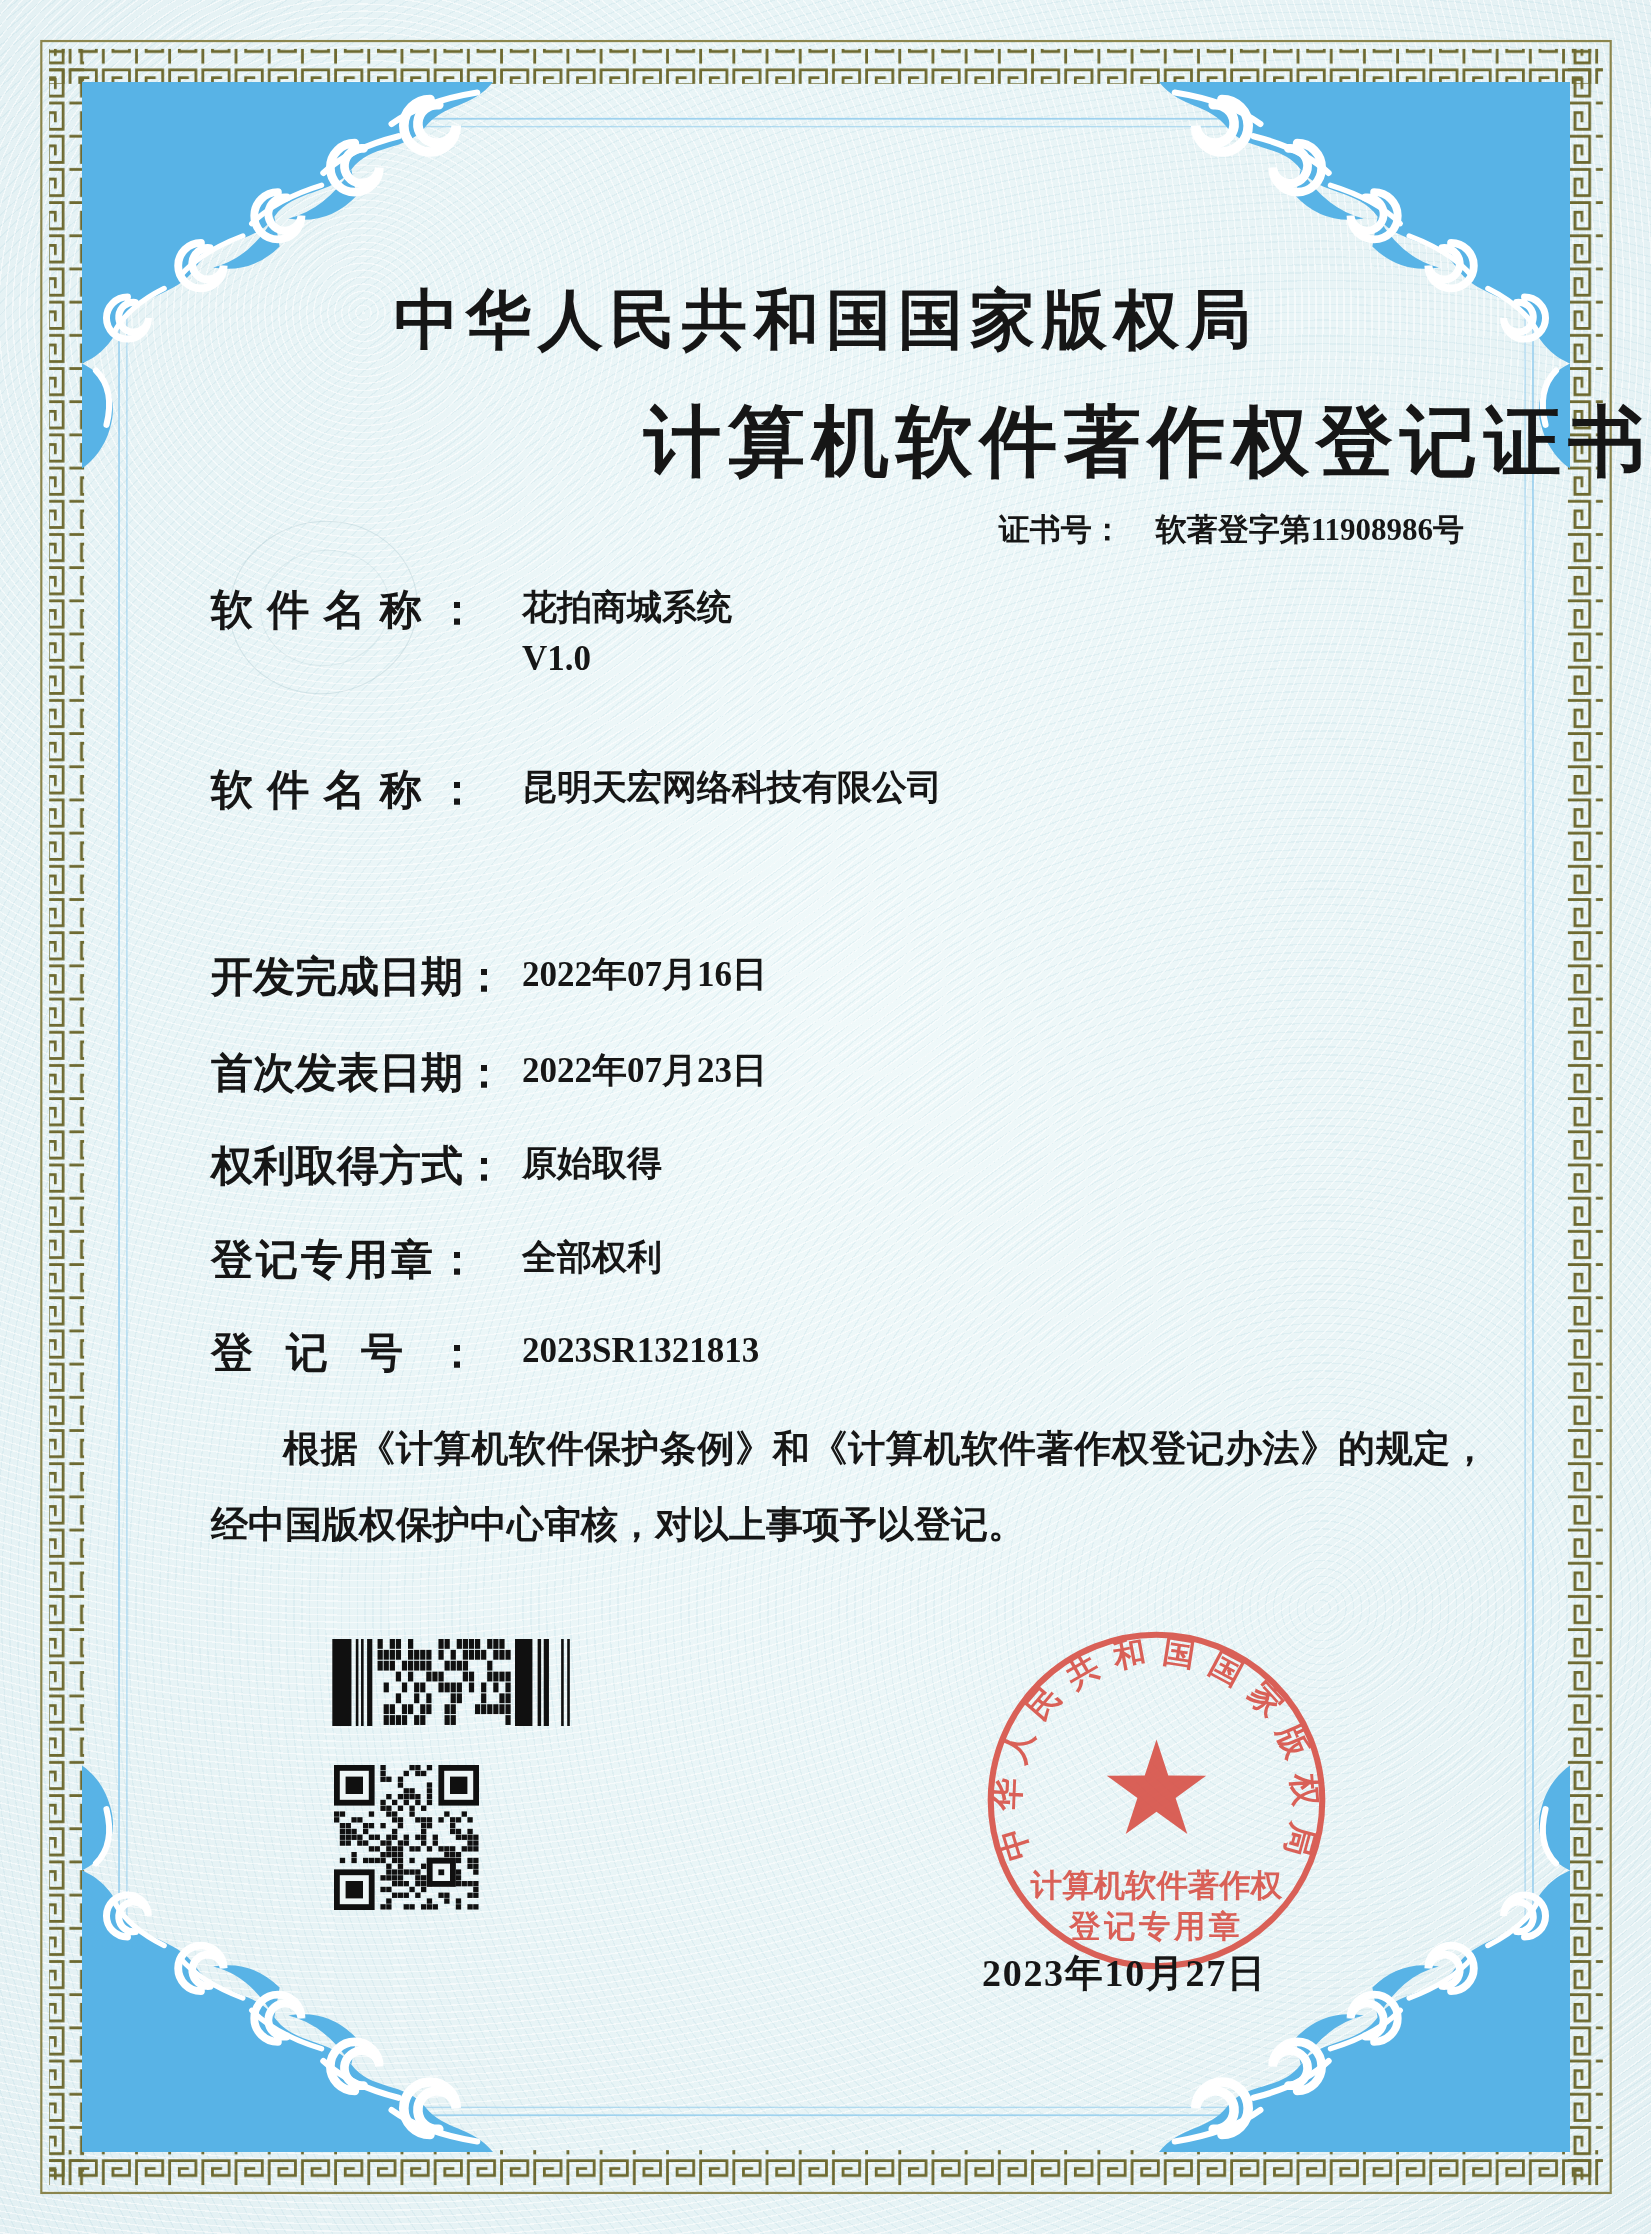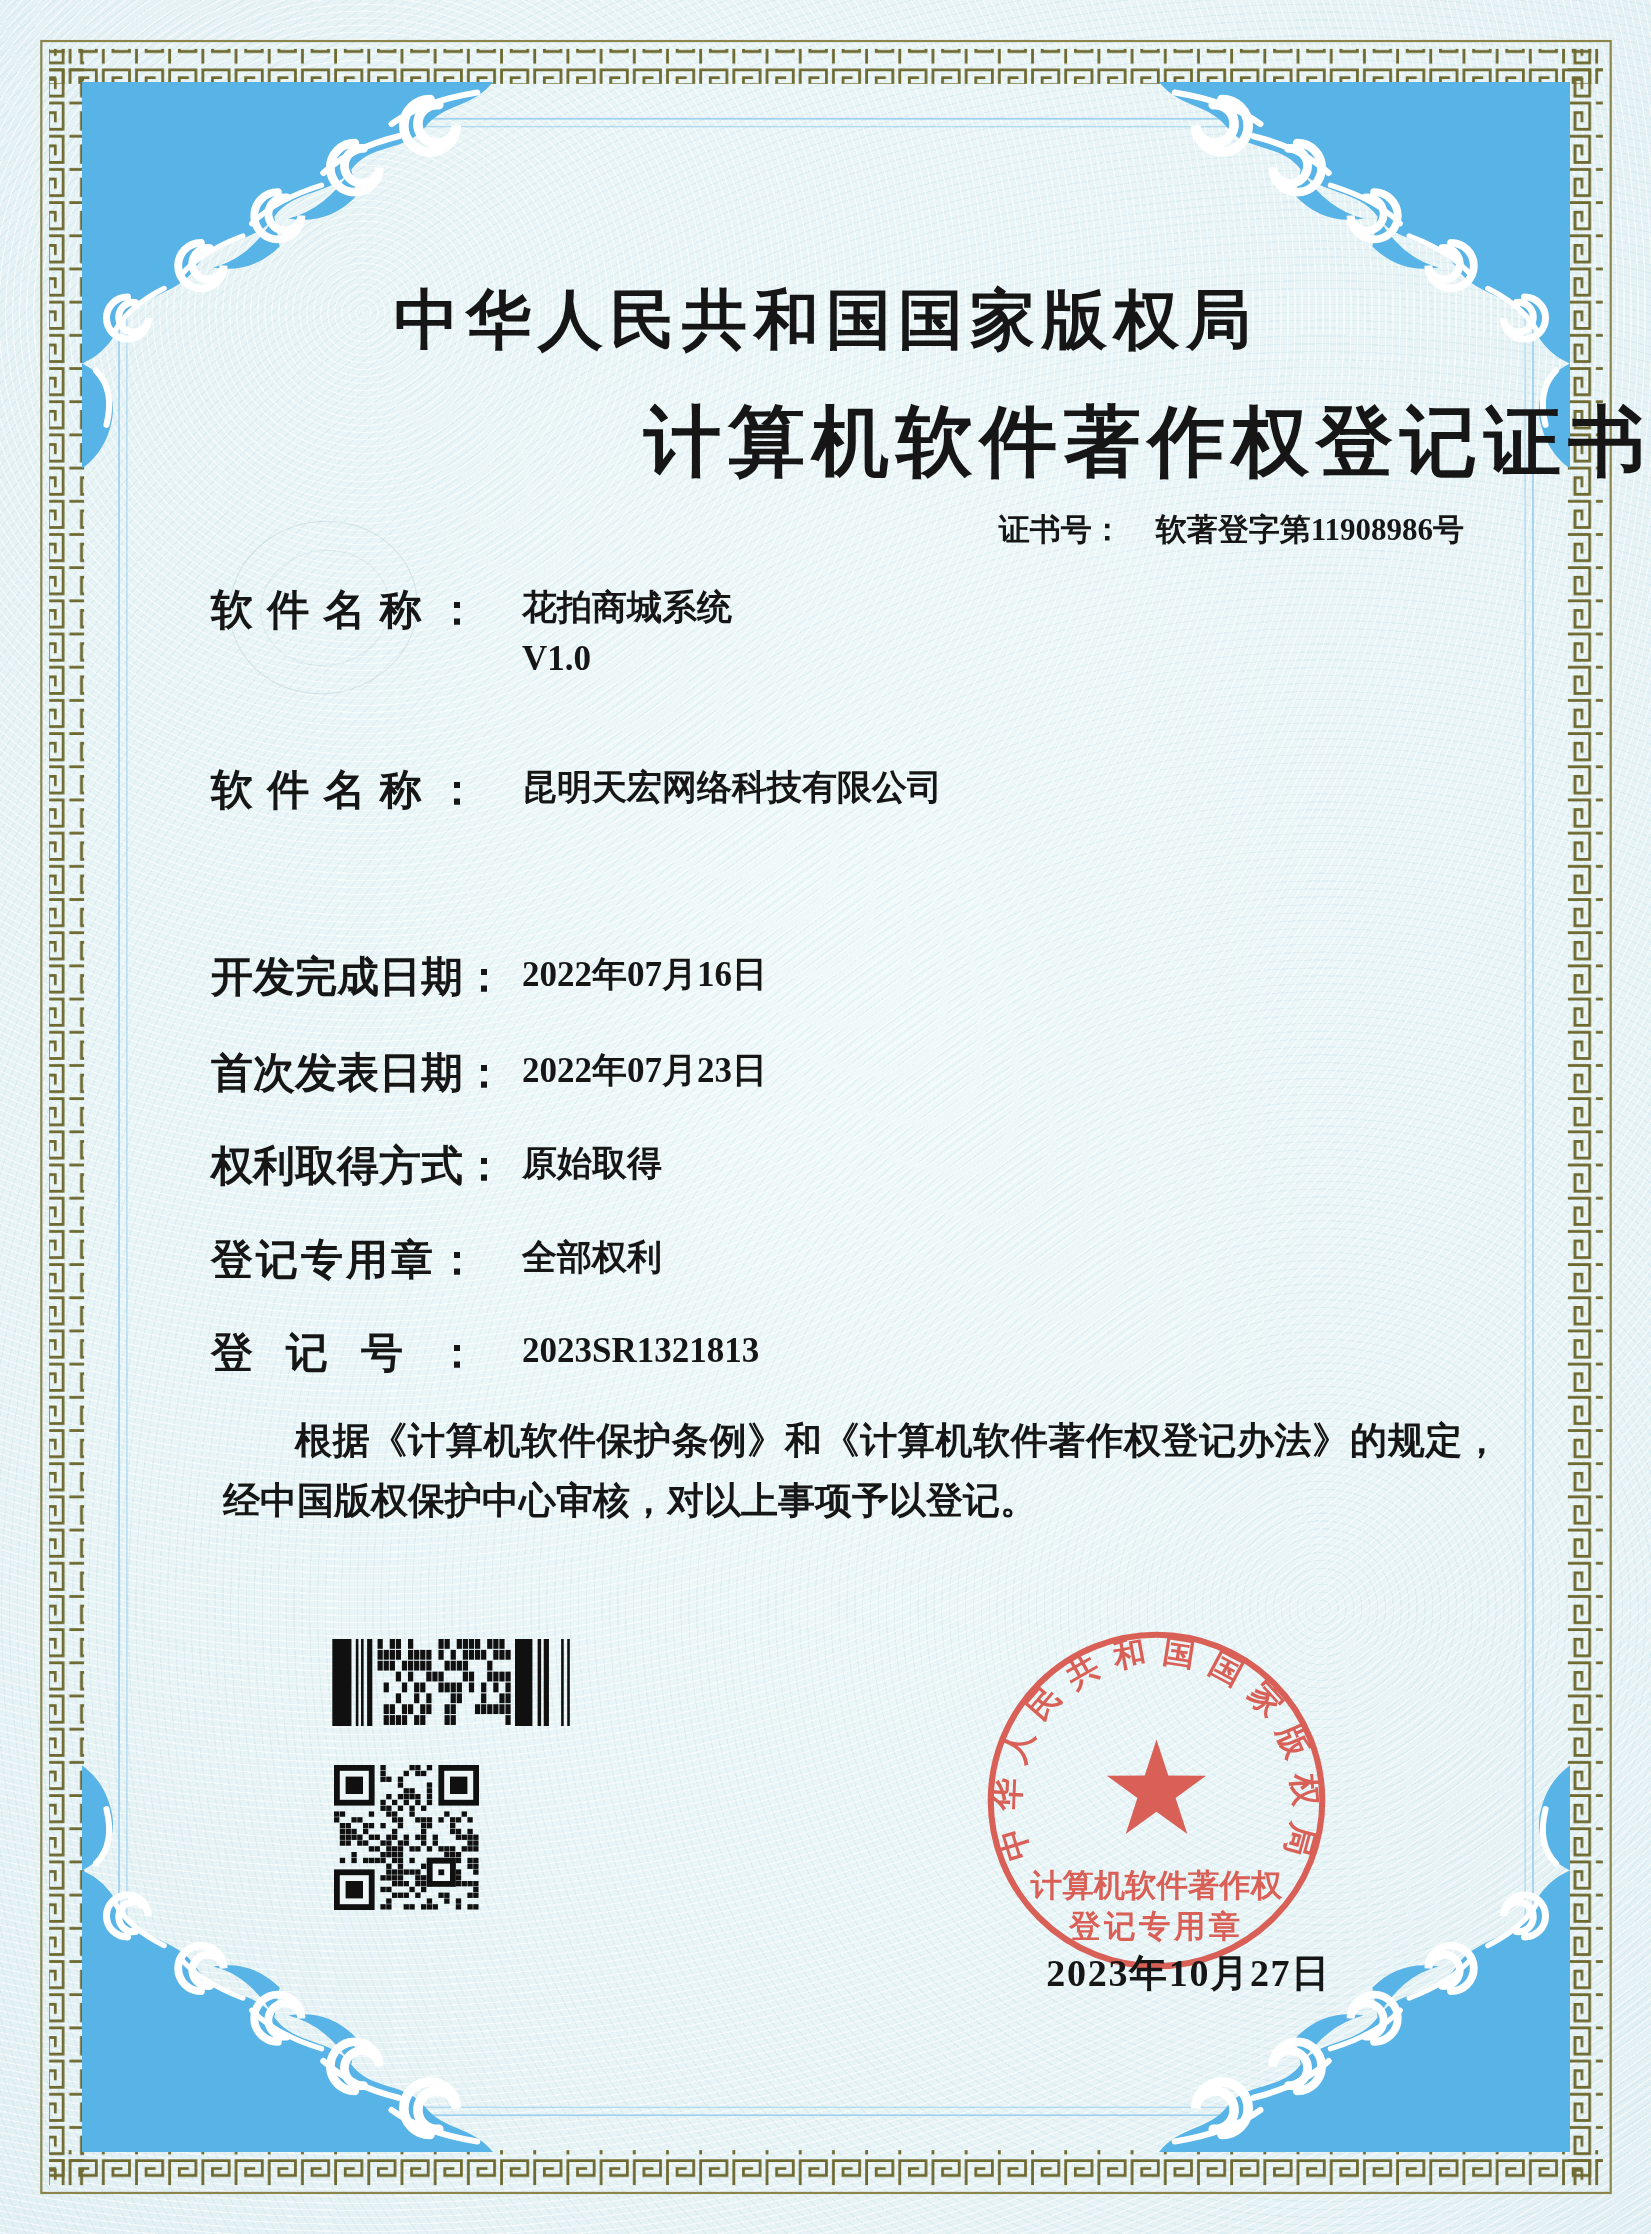--- a/index.html
+++ b/index.html
@@ -34,24 +34,24 @@
     position:absolute;left:0;top:0;width:267px;display:inline-block;
     font-family:"Liberation Sans","DejaVu Sans",sans-serif;
     font-weight:bold;font-size:42px;
     text-align:justify;text-align-last:justify;
   }
   .fvalue{
     position:absolute;left:311px;top:0;font-size:35px;font-weight:bold;line-height:51px;
   }
   .statement{
     left:211px;top:1411px;width:1277px;
-    font-size:37px;line-height:60px;text-indent:72px;text-align:justify;font-weight:bold;margin-left:12px;
+    font-size:37px;line-height:76px;text-indent:72px;text-align:justify;font-weight:bold;
   }
   .issue-date{
-    left:982px;top:1948px;width:349px;text-align:right;
+    left:982px;top:1948px;width:349px;text-align:left;
     font-size:38px;font-weight:bold;letter-spacing:1.7px;
   }
   .watermark{
     left:229px;top:521px;width:187px;height:171px;border-radius:50%;
     border:1.7px solid rgba(172,200,208,.40);transform:rotate(-10deg);
   }
   .watermark-inner{
     left:260px;top:550px;width:128px;height:114px;border-radius:50%;
     border:1.7px solid rgba(172,200,208,.28);transform:rotate(-10deg);
   }

